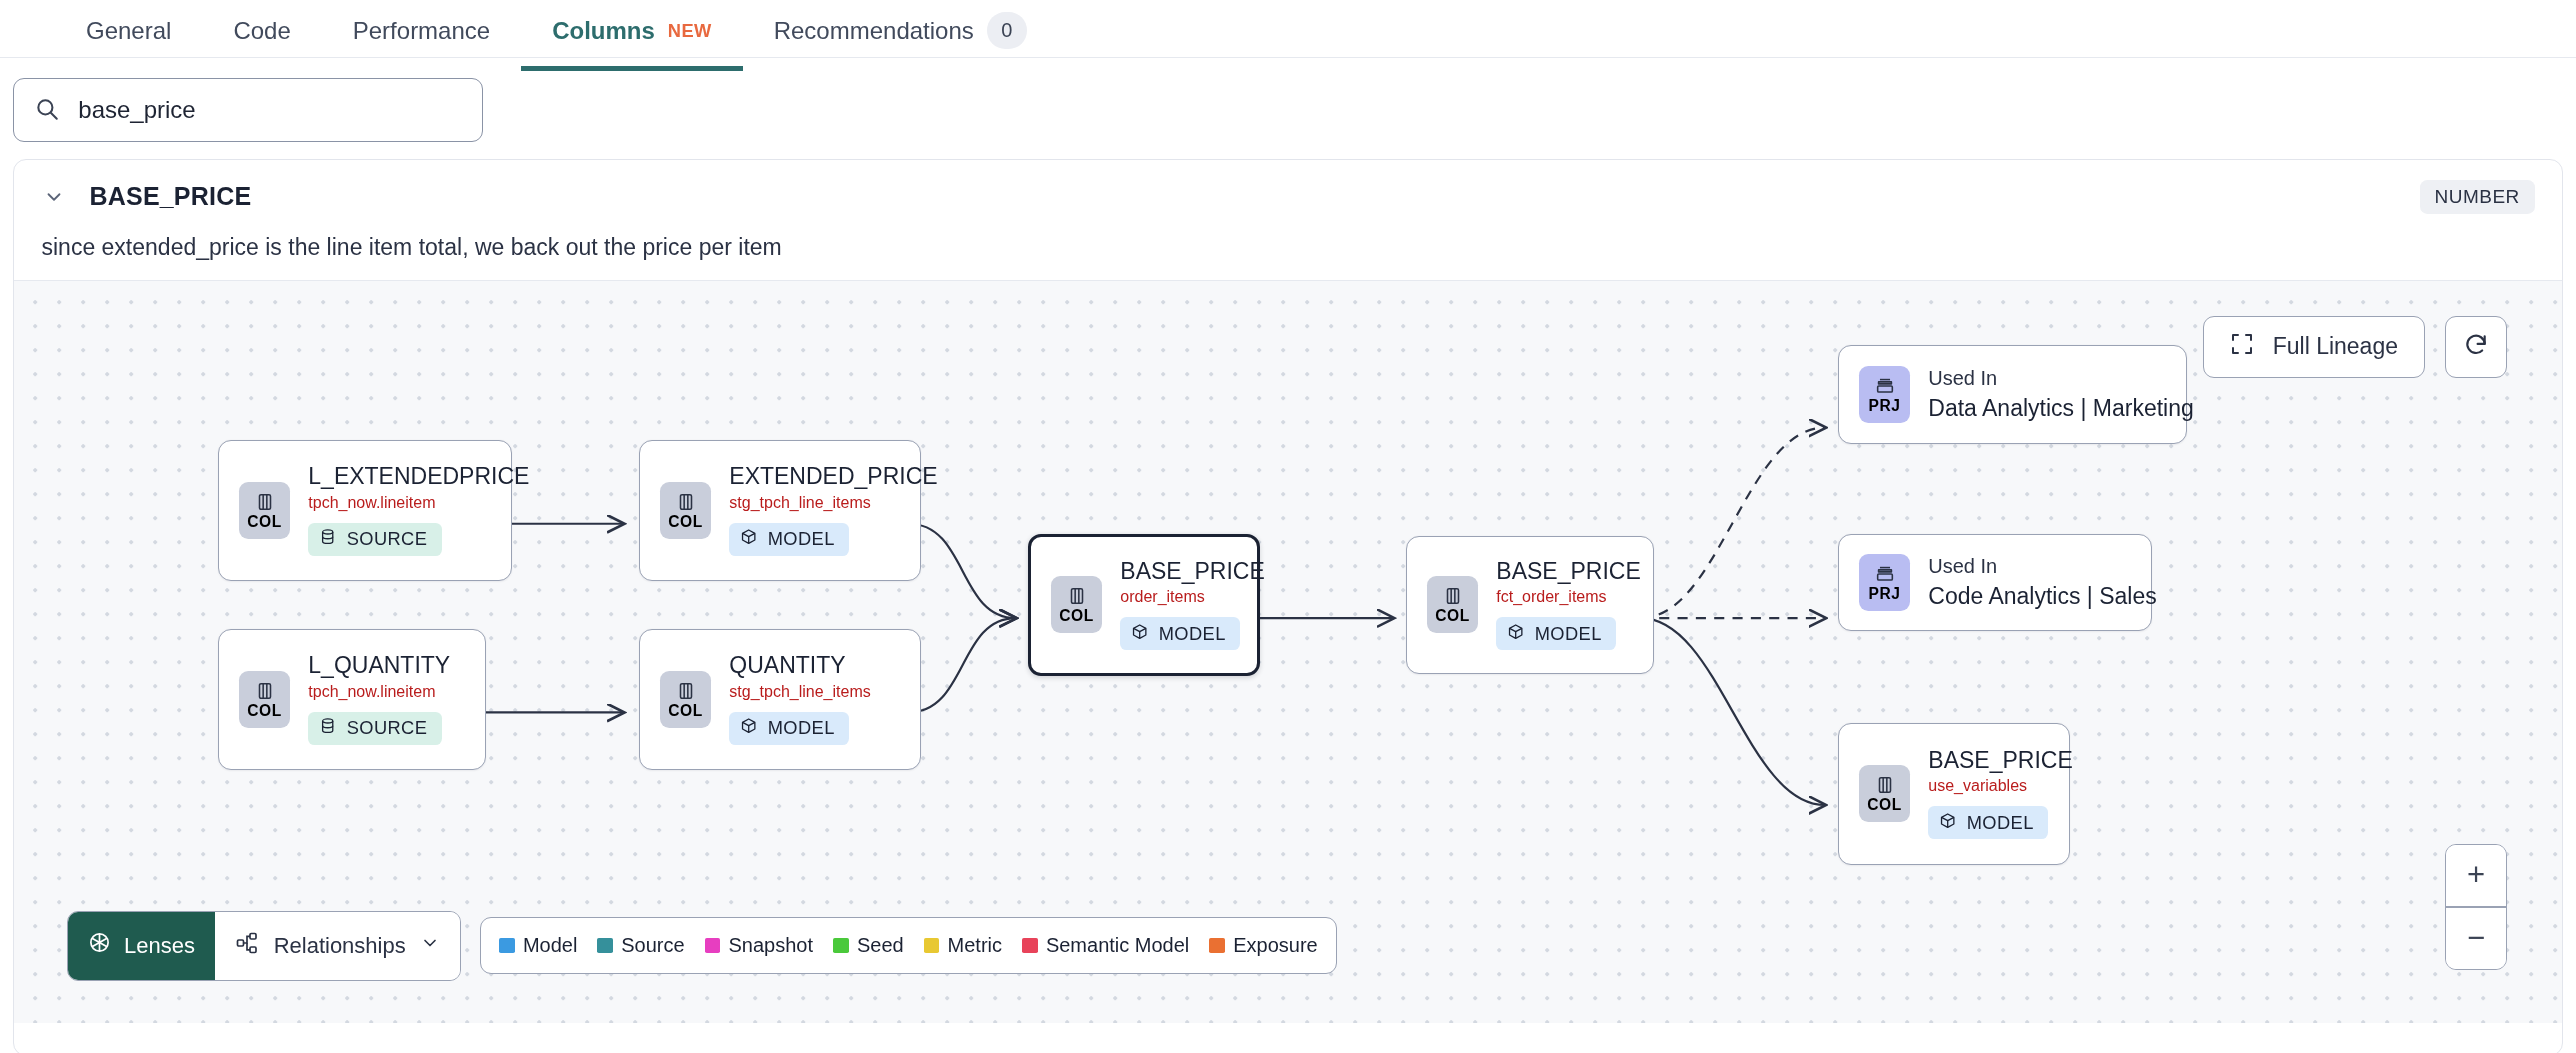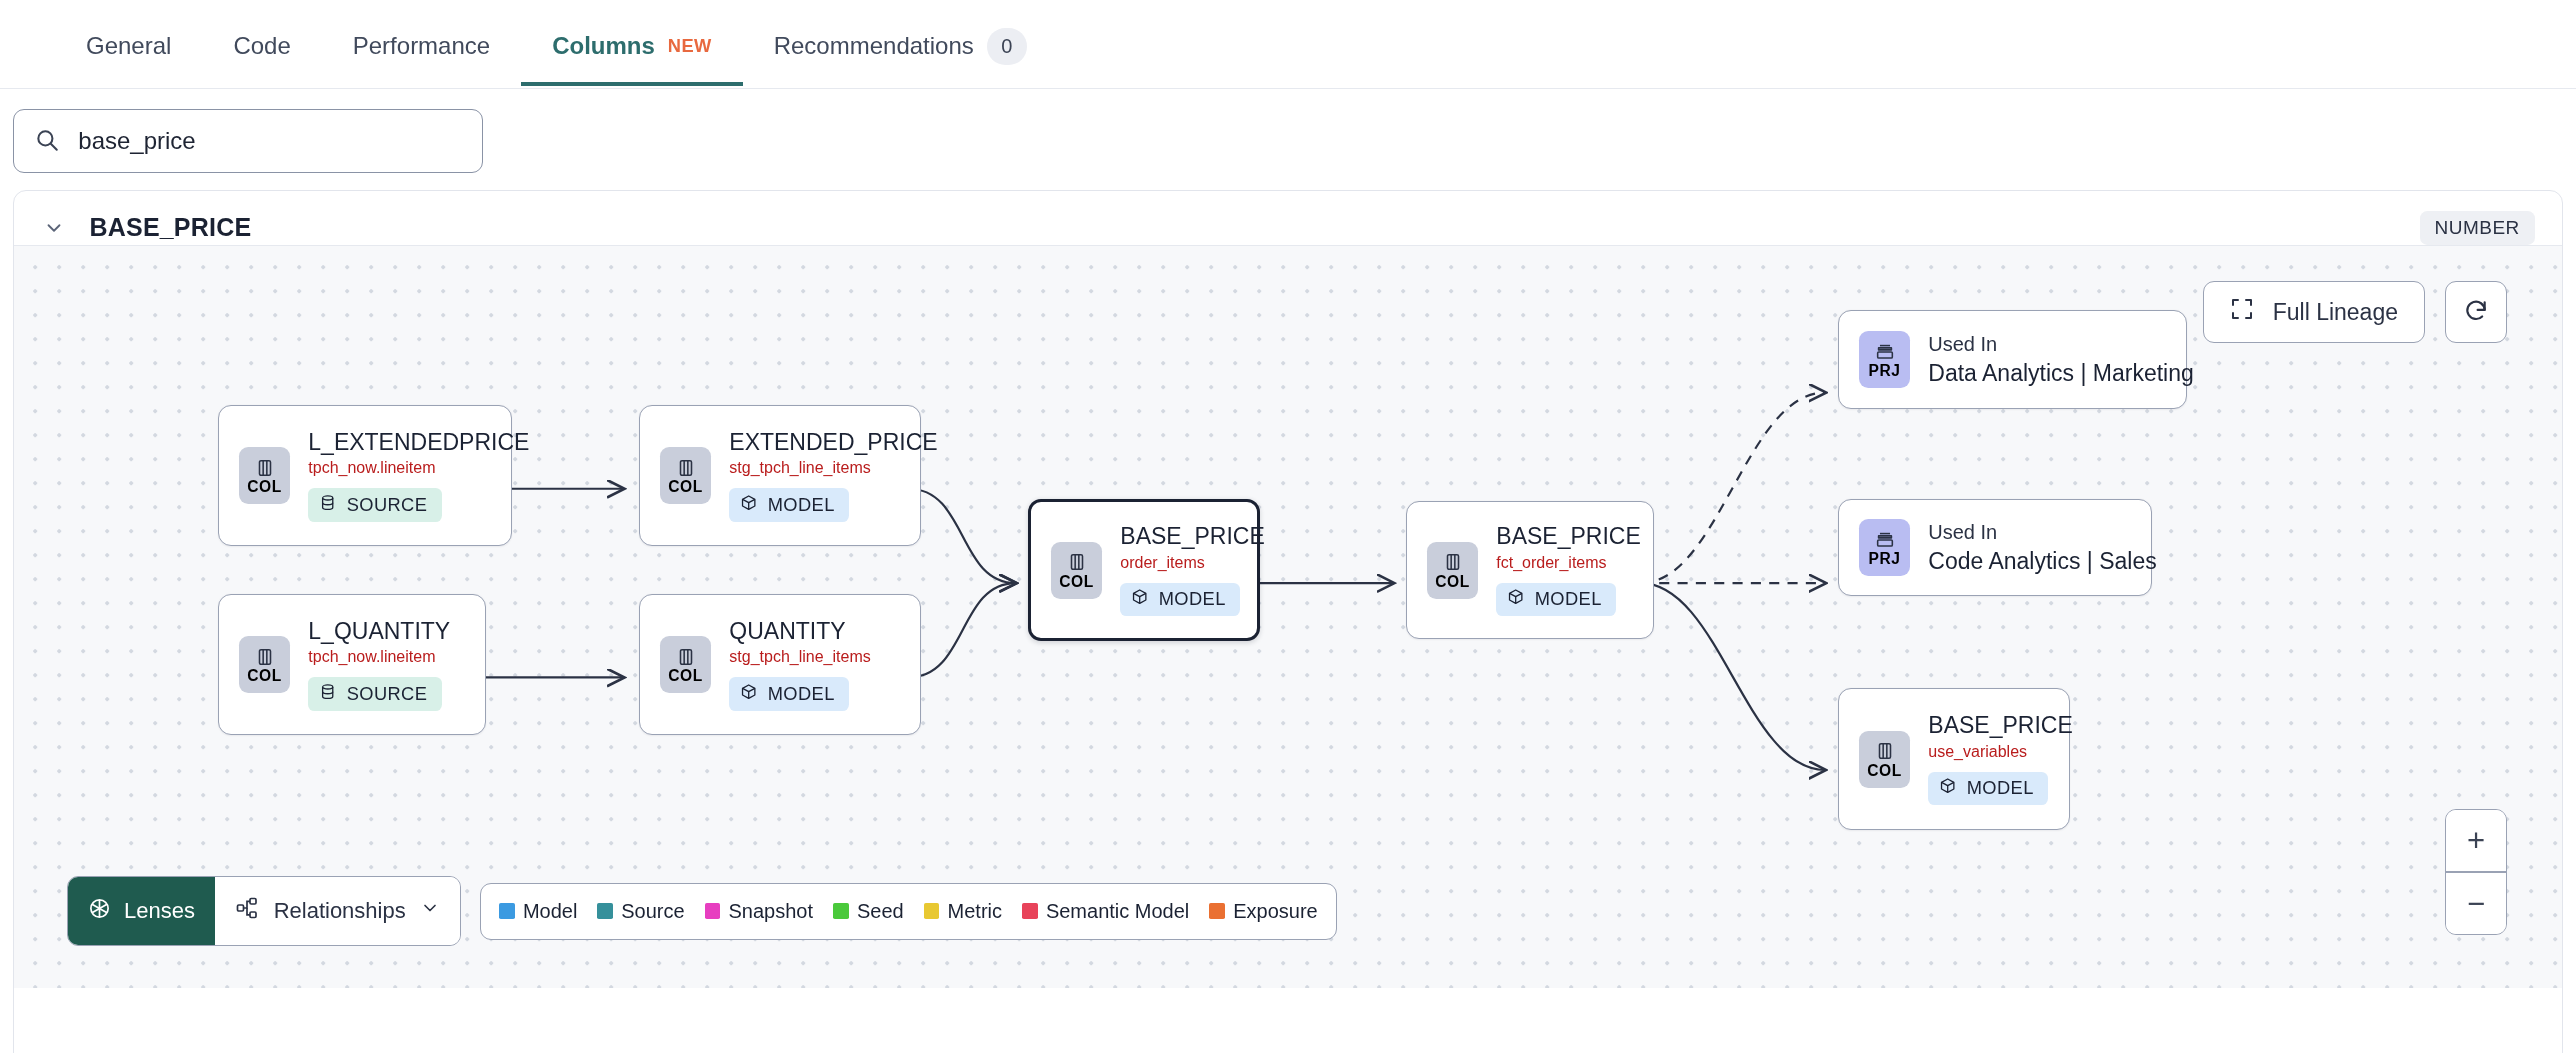--- a/index.html
+++ b/index.html
@@ -8,21 +8,21 @@
     width: 2576px; height: 1053px;
     font-family: "Liberation Sans", sans-serif;
     background: #ffffff;
     color: #1e2433;
     overflow: hidden;
   }
 
   
   .tabbar {
     position: relative;
-    height: 89px;
+    height: 58px;
     display: flex;
     align-items: center;
     padding: 4px 0 0 55px;
     border-bottom: 1.8px solid #e6e9ef;
     background: #fff;
   }
   .tab {
     position: relative;
     height: 77px;
     display: flex;
@@ -337,20 +337,21 @@
     <div class="panel-title-row">
       <span class="chev">
         <svg width="22" height="22" viewBox="0 0 24 24" fill="none" stroke="#5b6478" stroke-width="2" stroke-linecap="round" stroke-linejoin="round">
             <polyline points="6 9 12 15 18 9"></polyline>
           </svg>
       </span>
       <span class="panel-title">BASE_PRICE</span>
       <span class="type-badge">NUMBER</span>
     </div>
   </div>
+  <div class="panel-desc">since extended_price is the line item total, we back out the price per item</div>
 
   <div class="canvas">
 
     <svg class="edges" viewBox="0 0 2780 810" preserveAspectRatio="none">
       <defs>
         <marker id="ah" markerWidth="9" markerHeight="9" refX="7.5" refY="4" orient="auto">
           <path d="M0,0 L8,4 L0,8" fill="none" stroke="#2b3244" stroke-width="1.2"></path>
         </marker>
       </defs>
       <g fill="none" stroke="#2b3244" stroke-width="2.4" marker-end="url(#ah)">

